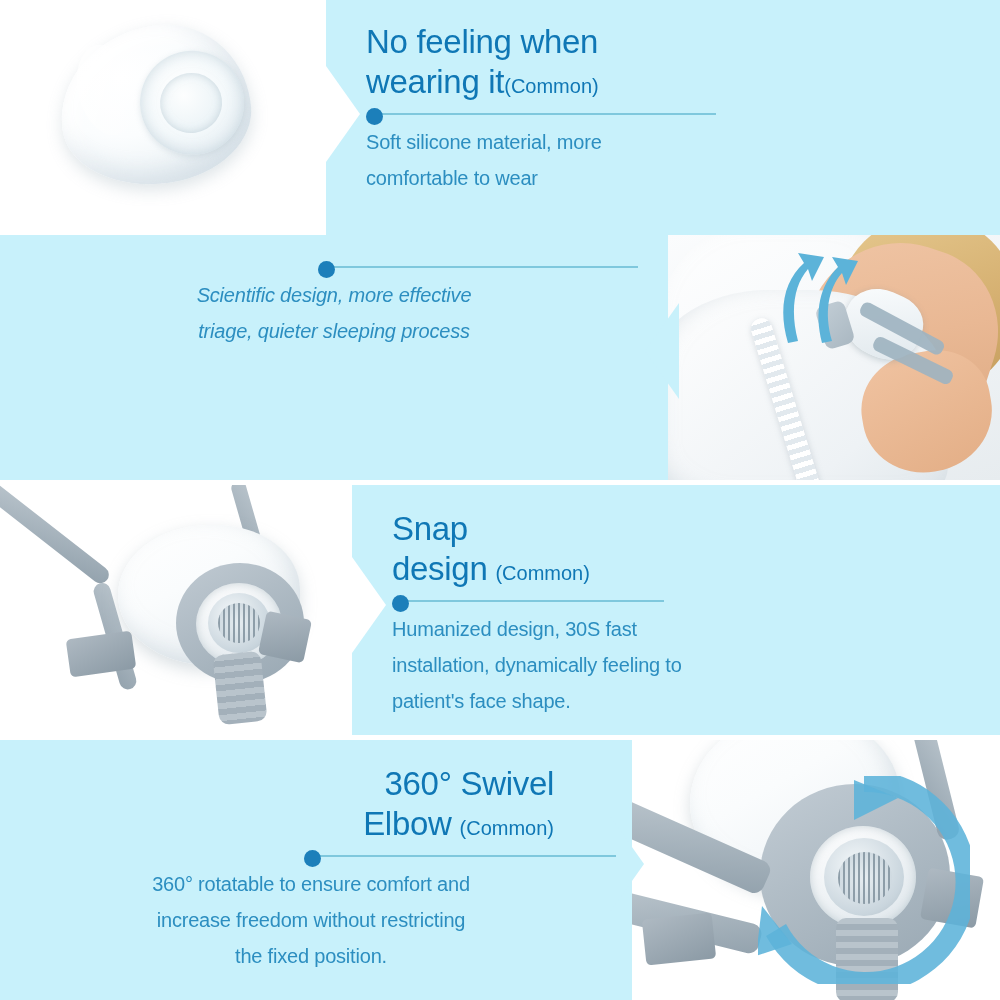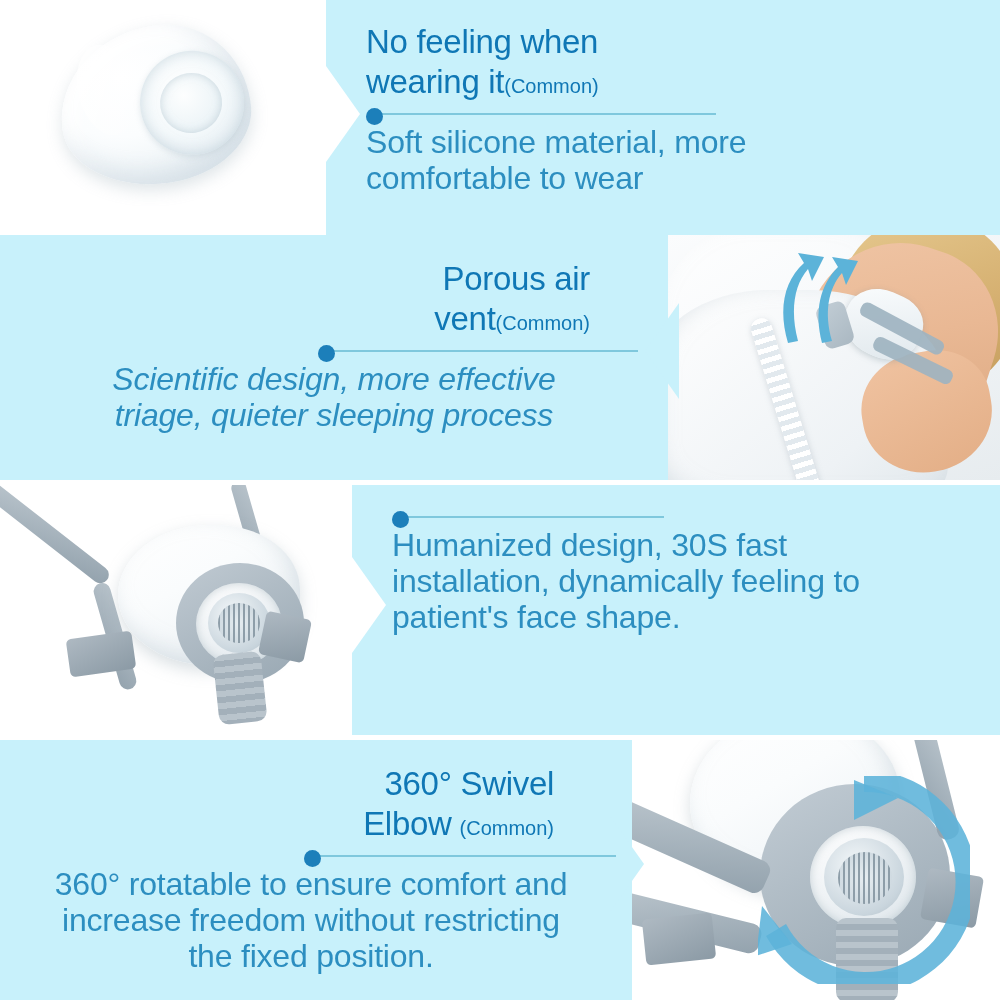--- a/index.html
+++ b/index.html
@@ -76,21 +76,21 @@
   }
   .underline .dot{
     position:absolute;
     left:0;top:0;
     width:17px;height:17px;
     border-radius:50%;
     background:#1c7fba;
   }
   .body{
     color:#2c8ec0;
-    font-size:32px;
+    font-size:20px;
     line-height:36px;
     font-weight:400;
     letter-spacing:-0.2px;
     white-space:pre-line;
     margin-top:4px;
   }
   .ta-left{text-align:left;}
   .ta-center{text-align:center;}
 
   
@@ -326,22 +326,20 @@
         <g fill="#5cb3d9">
           <path d="M18 96 C8 62 14 34 34 16 L28 6 L54 10 L42 34 L38 22 C24 38 20 64 28 94 Z"></path>
           <path d="M52 96 C44 64 50 38 68 20 L62 10 L88 14 L76 38 L72 26 C58 42 54 66 62 94 Z"></path>
         </g>
       </svg>
     </div>
 
     <div class="chev-out left" style="left:645px;top:68px;"></div>
 
     <div class="txt ta-center" style="left:20px;top:24px;width:628px;">
-      <div class="head" style="text-align:right;padding-right:58px;"><span>Porous air
-vent</span><span class="common">(Common)</span></div>
       <div class="underline" style="width:320px;margin-left:298px;">
         <div class="bar"></div>
         <div class="dot"></div>
       </div>
       <div class="body" style="text-align:center;font-style:italic;">Scientific design, more effective
 triage, quieter sleeping process</div>
     </div>
   </div>
 
   <div class="panel" style="top:485px;height:250px;">
@@ -356,20 +354,22 @@
       <div class="vent-grid" style="left:218px;top:118px;width:42px;height:40px;"></div>
       <div class="hose" style="left:216px;top:168px;width:48px;height:70px;transform:rotate(-6deg);"></div>
       <div class="clip" style="left:68px;top:150px;width:66px;height:38px;transform:rotate(-8deg);"></div>
       <div class="clip" style="left:262px;top:130px;width:46px;height:44px;transform:rotate(12deg);"></div>
     </div>
 
     <div class="panel-bg" style="left:352px;right:0;width:648px;"></div>
     <div class="notch left" style="left:352px;top:72px;"></div>
 
     <div class="txt ta-left" style="left:392px;top:24px;width:596px;">
+      <div class="head"><span>Snap
+design</span><span class="common" style="margin-left:8px;">(Common)</span></div>
       <div class="underline" style="width:272px;">
         <div class="bar"></div>
         <div class="dot"></div>
       </div>
       <div class="body">Humanized design, 30S fast
 installation, dynamically feeling to
 patient's face shape.</div>
     </div>
   </div>
 

